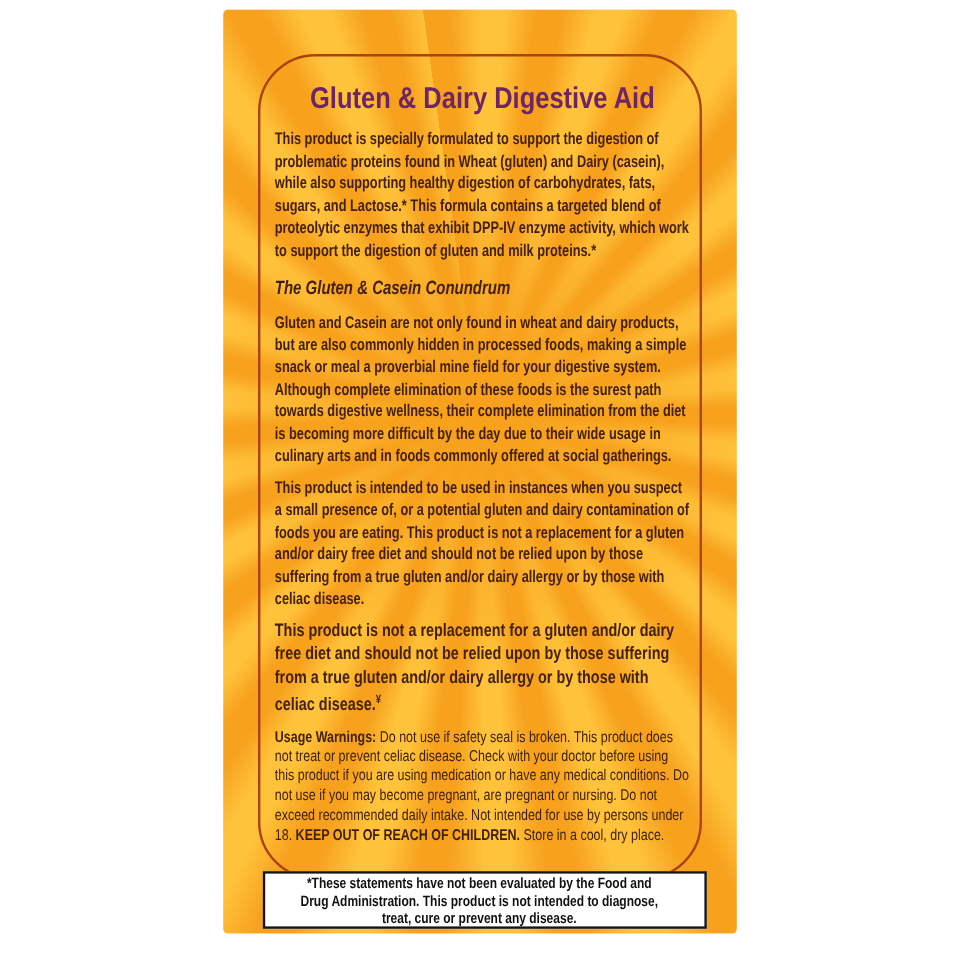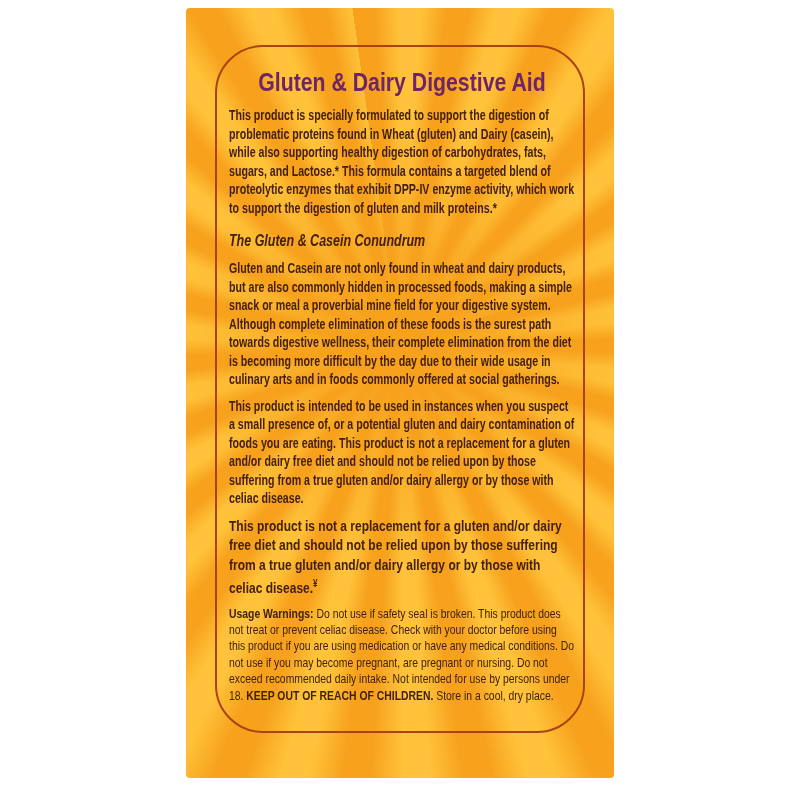--- a/index.html
+++ b/index.html
@@ -102,14 +102,19 @@
 
       <p class="cond body-par p2">Gluten and Casein are not only found in wheat and dairy products, but are also commonly hidden in processed foods, making a simple snack or meal a proverbial mine field for your digestive system.  Although complete elimination of these foods is the surest path towards digestive wellness, their complete elimination from the diet is becoming more difficult by the day due to their wide usage in culinary arts and in foods commonly offered at social gatherings.</p>
 
       <p class="cond body-par p3">This product is intended to be used in instances when you suspect a small presence of, or a potential gluten and dairy contamination of foods you are eating. This product is not a replacement for a gluten and/or dairy free diet and should not be relied upon by those suffering from a true gluten and/or dairy allergy or by those with celiac disease.</p>
 
       <p class="cond bold-par"><span>This product is not a replacement for a gluten and/or dairy free diet and should not be relied upon by those suffering from a true gluten and/or dairy allergy or by those with celiac disease.</span><sup>¥</sup></p>
 
       <p class="cond usage"><span class="b">Usage Warnings:</span><span> Do not use if safety seal is broken. This product does not treat or prevent celiac disease. Check with your doctor before using this product if you are using medication or have any medical conditions. Do not use if you may become pregnant, are pregnant or nursing. Do not exceed recommended daily intake. Not intended for use by persons under 18. </span><span class="b">KEEP OUT OF REACH OF CHILDREN.</span><span> Store in a cool, dry place.</span></p>
     </div>
 
+    <div class="fda-box">
+      <div class="fda-text">*These statements have not been evaluated by the Food and
+Drug Administration. This product is not intended to diagnose,
+treat, cure or prevent any disease.</div>
+    </div>
   </div>
 </div>
 
 </body></html>

